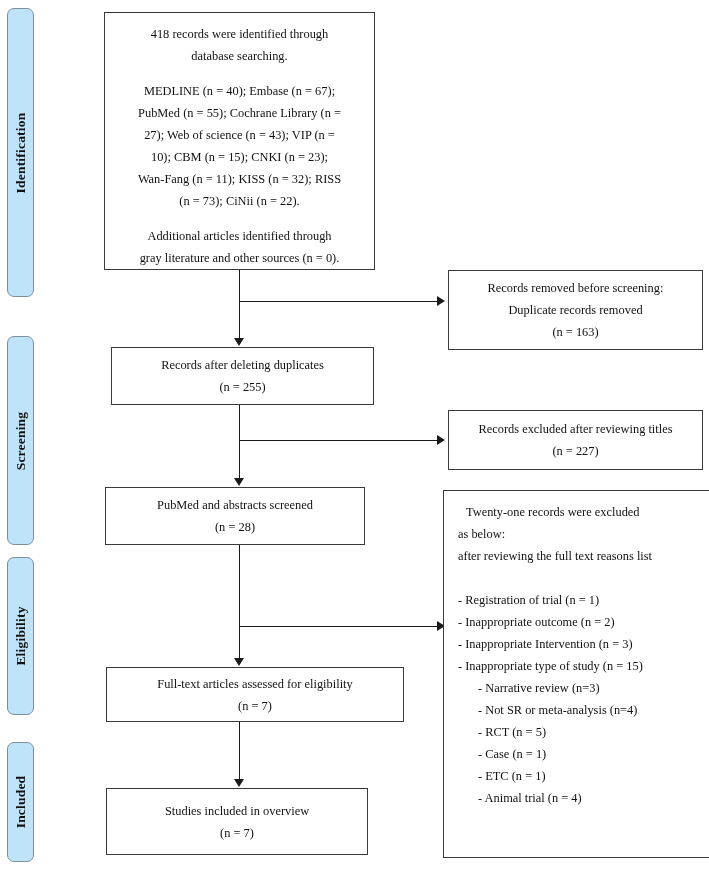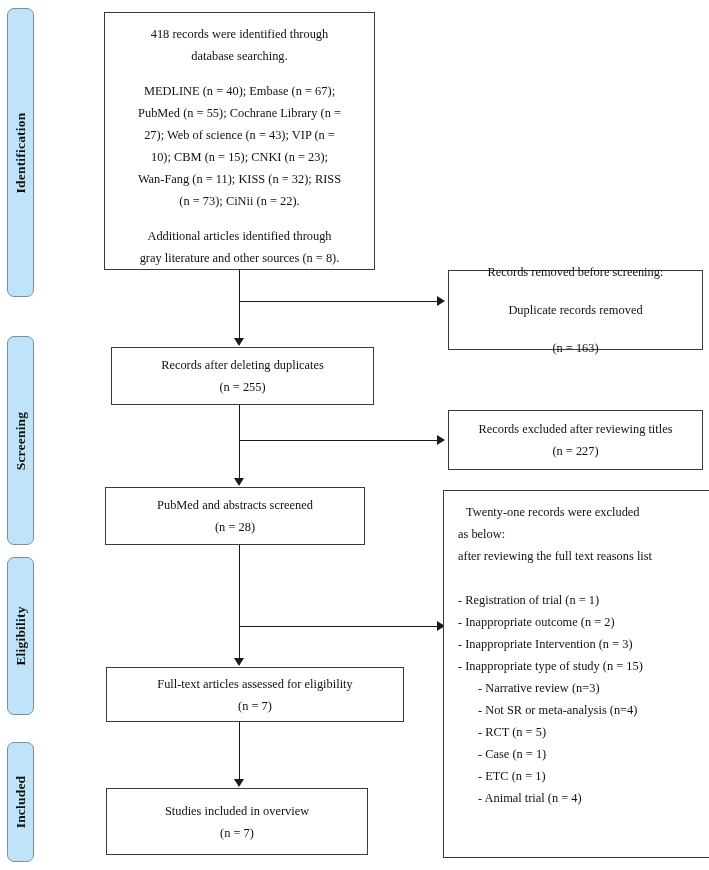--- a/index.html
+++ b/index.html
@@ -125,30 +125,30 @@
     <div class="line">database searching.</div>
     <div class="spacer"></div>
     <div class="line">MEDLINE (n = 40); Embase (n = 67);</div>
     <div class="line">PubMed (n = 55); Cochrane Library (n =</div>
     <div class="line">27); Web of science (n = 43); VIP (n =</div>
     <div class="line">10); CBM (n = 15); CNKI (n = 23);</div>
     <div class="line">Wan-Fang (n = 11); KISS (n = 32); RISS</div>
     <div class="line">(n = 73); CiNii (n = 22).</div>
     <div class="spacer"></div>
     <div class="line">Additional articles identified through</div>
-    <div class="line">gray literature and other sources (n = 8).</div>
+    <div class="line">gray literature and other sources (n = 0).</div>
   </div>
 
   <div class="vline" style="left:239px; top:270px; height:69px;"></div>
   <div class="arrow-down" style="left:234px; top:338px;"></div>
 
   <div class="hline" style="left:239px; top:301px; width:198px;"></div>
   <div class="arrow-right" style="left:437px; top:296px;"></div>
 
-  <div class="flow-box" style="left:448px; top:270px; width:255px; height:80px;gap:16px;">
+  <div class="flow-box" style="left:448px; top:270px; width:255px; height:80px;">
     <div class="line">Records removed before screening:</div>
     <div class="line">Duplicate records removed</div>
     <div class="line">(n = 163)</div>
   </div>
 
   <div class="flow-box" style="left:111px; top:347px; width:263px; height:58px;">
     <div class="line">Records after deleting duplicates</div>
     <div class="line">(n = 255)</div>
   </div>
 

